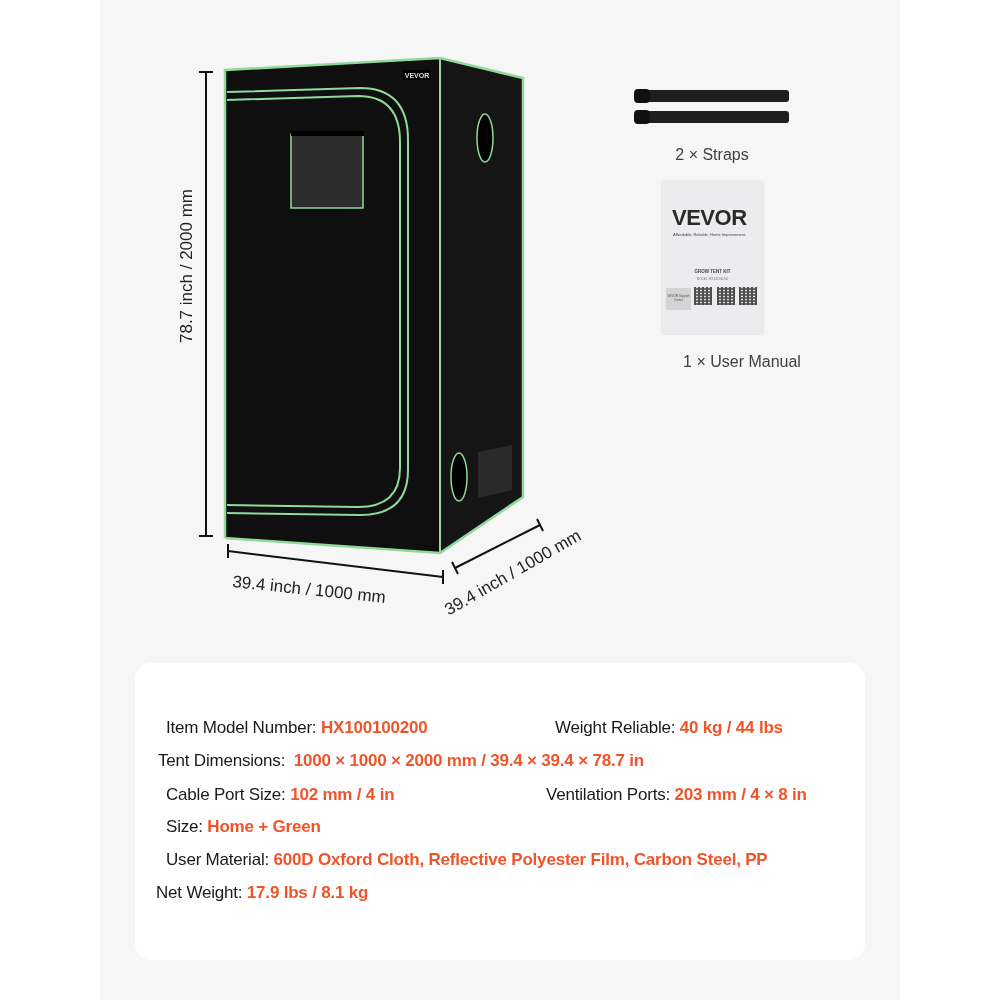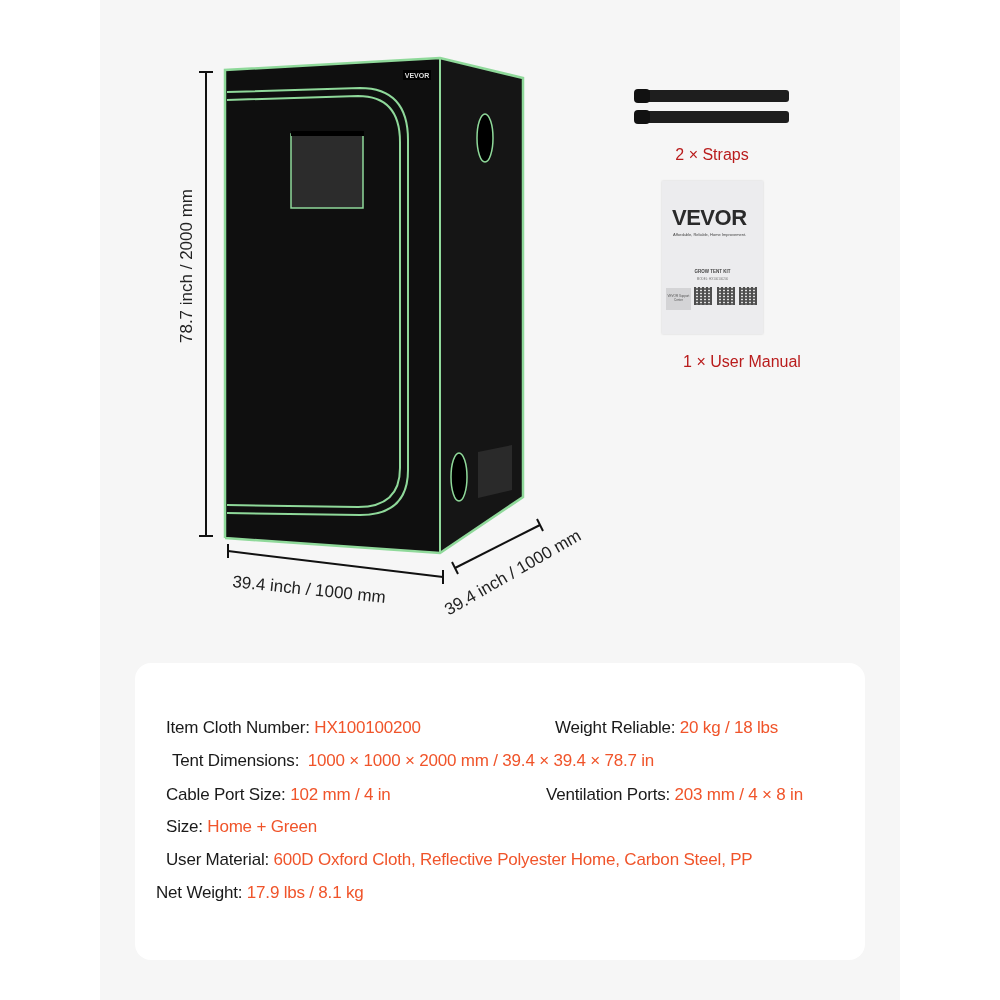--- a/index.html
+++ b/index.html
@@ -7,39 +7,39 @@
          font-family:"Liberation Sans", sans-serif; color:#1a1a1a; }
   .panel { position:absolute; left:100px; top:0; width:800px; height:1000px; background:#f6f6f6; }
 
   
   .tent { position:absolute; left:0; top:0; }
   .dim-text { position:absolute; font-size:17px; color:#222; white-space:nowrap; }
 
   
   .strap { position:absolute; height:12px; background:#1e1e1e; border-radius:3px; }
   .strap .buckle { position:absolute; left:-2px; top:-1px; width:16px; height:14px; background:#111; border-radius:4px; }
-  .acc-label { position:absolute; font-size:16px; color:#b91c1c; white-space:nowrap; text-align:center; }
+  .acc-label { position:absolute; font-size:16px; color:#404040; white-space:nowrap; text-align:center; }
   .manual { position:absolute; left:662px; top:181px; width:101px; height:153px; background:#ececee;
             box-shadow:0 0 2px rgba(0,0,0,0.15); }
   .manual .brand { position:absolute; left:10px; top:24px; font-size:22px; font-weight:bold; color:#2a2a2a; letter-spacing:-0.5px; }
   .manual .tag { position:absolute; left:11px; top:51px; font-size:4px; color:#444; white-space:nowrap; }
   .manual .kit { position:absolute; left:0; width:101px; top:88px; font-size:4.5px; text-align:center; color:#444; font-weight:bold; }
   .manual .model { position:absolute; left:0; width:101px; top:96px; font-size:3px; text-align:center; color:#777; }
   .manual .support { position:absolute; left:4px; top:107px; width:25px; height:22px; background:#d4d4d6; font-size:3px; color:#555; text-align:center; padding-top:6px; box-sizing:border-box; }
   .qr { position:absolute; top:106px; width:18px; height:18px;
         background:
           repeating-linear-gradient(90deg,#333 0 2px,transparent 2px 4px),
           repeating-linear-gradient(0deg,#555 0 2px,#ddd 2px 3px);
         opacity:0.85; }
 
   
   .card { position:absolute; left:135px; top:663px; width:730px; height:297px; background:#ffffff; border-radius:16px; }
   .row { position:absolute; font-size:17px; white-space:nowrap; letter-spacing:-0.2px; }
   .row .lbl { color:#1a1a1a; }
-  .row .val { color:#f0542a; font-weight:normal; }
+  .row .val { color:#f0542a; font-weight:bold; }
 </style>
 </head>
 <body>
 
 <div class="panel"></div>
 
 <svg class="tent" width="1000" height="660" viewBox="0 0 1000 660">
 
   <polygon points="440,553 523,497 523,78 440,58" fill="#151515"></polygon>
 
@@ -96,43 +96,43 @@
   <div class="support">VEVOR Support Center</div>
   <div class="qr" style="left:32px;"></div>
   <div class="qr" style="left:55px;"></div>
   <div class="qr" style="left:77px;"></div>
 </div>
 <div class="acc-label" style="left:667px; top:353px; width:150px;">1 × User Manual</div>
 
 <div class="card"></div>
 
 <div class="row" style="left:166px; top:718px;">
-  <span class="lbl">Item Cloth Number:</span>
+  <span class="lbl">Item Model Number:</span>
   <span class="val">HX100100200</span>
 </div>
 <div class="row" style="left:555px; top:718px;">
   <span class="lbl">Weight Reliable:</span>
-  <span class="val">20 kg / 18 lbs</span>
+  <span class="val">40 kg / 44 lbs</span>
 </div>
-<div class="row" style="left:172px; top:751px;text-align:center;">
+<div class="row" style="left:158px; top:751px;text-align:center;">
   <span class="lbl">Tent Dimensions:</span>
   <span class="val" style="margin-left:4px;">1000 × 1000 × 2000 mm / 39.4 × 39.4 × 78.7 in</span>
 </div>
 <div class="row" style="left:166px; top:785px;">
   <span class="lbl">Cable Port Size:</span>
   <span class="val">102 mm / 4 in</span>
 </div>
 <div class="row" style="left:546px; top:785px;">
   <span class="lbl">Ventilation Ports:</span>
   <span class="val">203 mm / 4 × 8 in</span>
 </div>
 <div class="row" style="left:166px; top:817px;">
   <span class="lbl">Size:</span>
   <span class="val">Home + Green</span>
 </div>
 <div class="row" style="left:166px; top:850px;">
   <span class="lbl">User Material:</span>
-  <span class="val">600D Oxford Cloth, Reflective Polyester Home, Carbon Steel, PP</span>
+  <span class="val">600D Oxford Cloth, Reflective Polyester Film, Carbon Steel, PP</span>
 </div>
 <div class="row" style="left:156px; top:883px;">
   <span class="lbl">Net Weight:</span>
   <span class="val">17.9 lbs / 8.1 kg</span>
 </div>
 
 </body></html>

